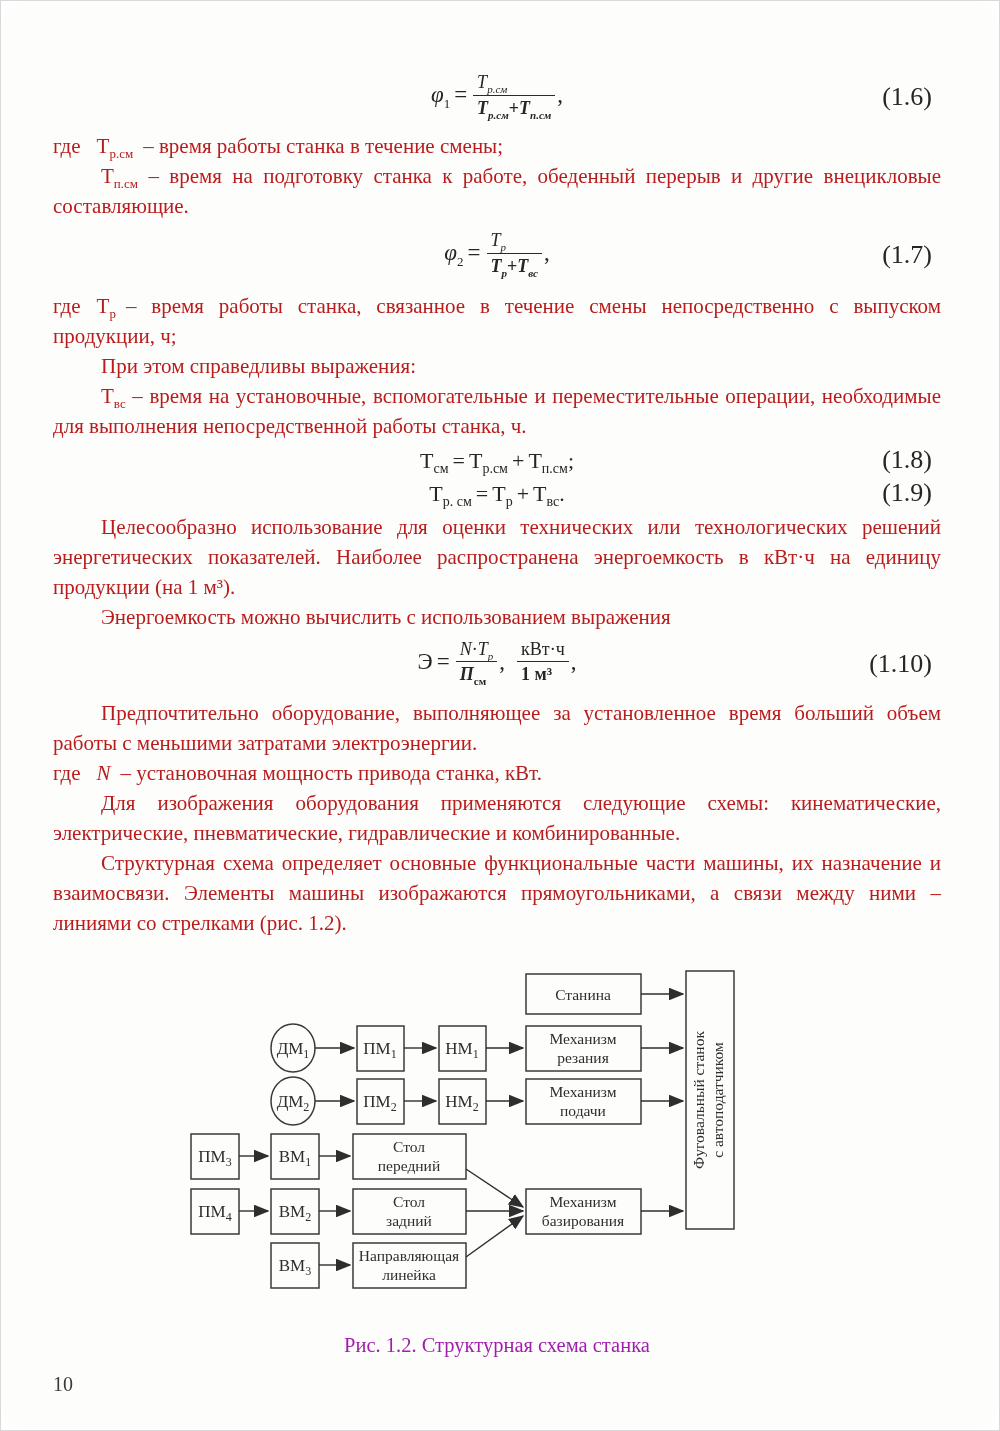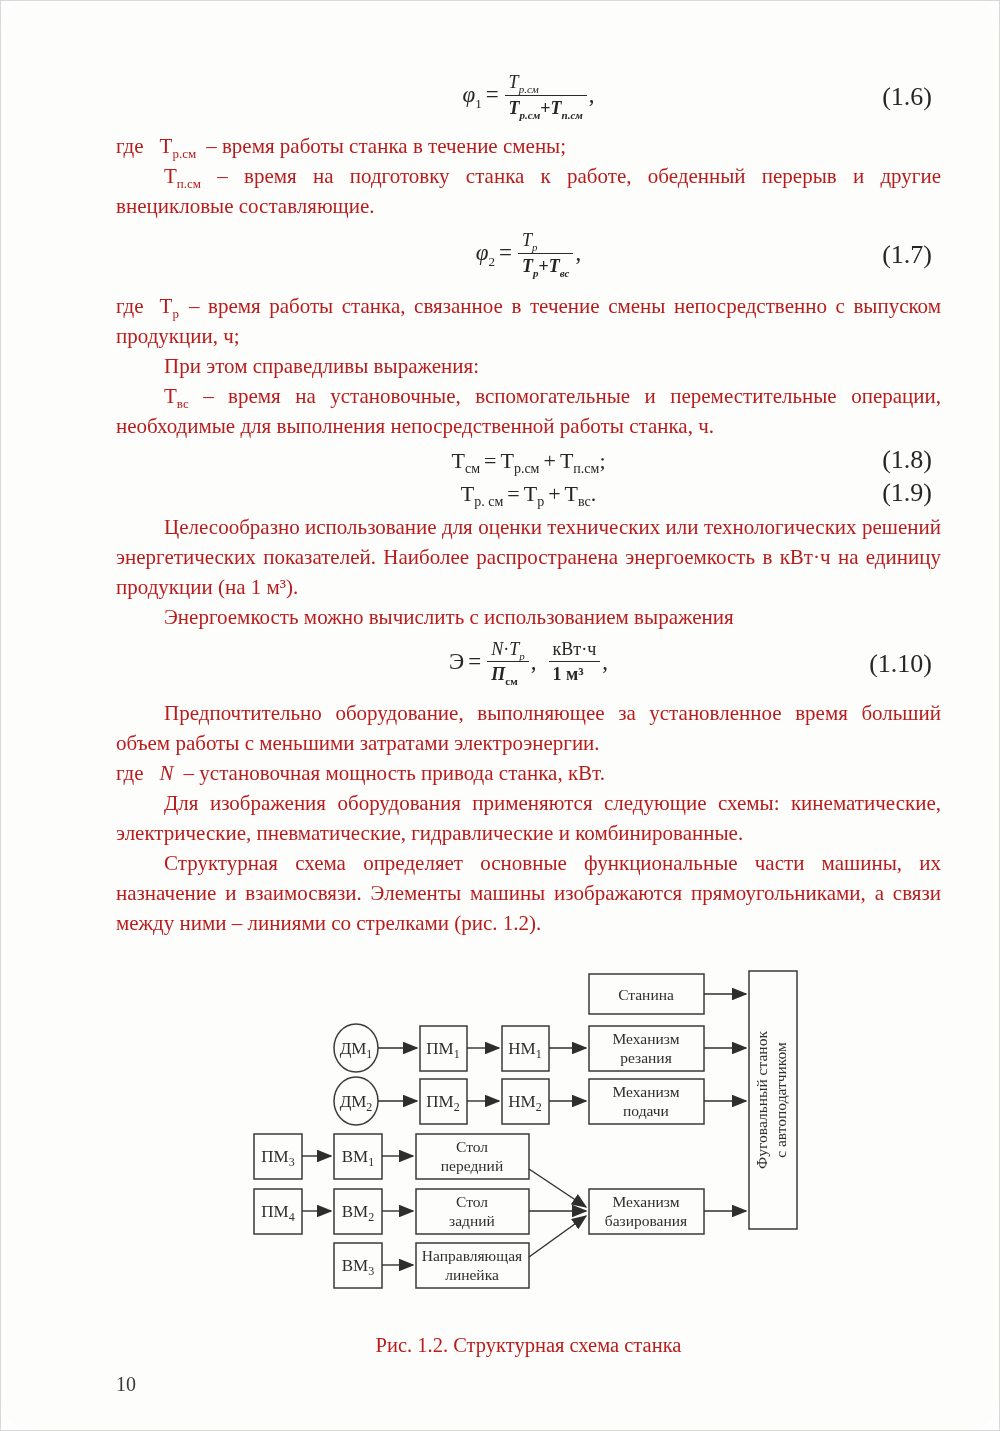--- a/index.html
+++ b/index.html
@@ -7,21 +7,21 @@
   body {
     width: 1000px; height: 1431px;
     font-family: "Liberation Serif", "DejaVu Serif", serif;
     color: #2a2a2a;
     position: relative;
     overflow: hidden;
     border: 1px solid #d9d9d9;
   }
   .page {
     position: absolute; inset: 0;
-    padding: 66px 58px 0 115px;
+    padding: 66px 58px 0 52px;
     background: #fdfdfc;
     border-radius: 29px;
   }
   
   .para {
     font-size: 21px;
     line-height: 30px;
     text-align: justify;
     color: #b91c1c;
     font-family: Liberation Serif, serif;
@@ -65,21 +65,21 @@
     font-family: "Liberation Serif", "DejaVu Serif", serif;
     fill: #2e2e2e;
   }
   .node-label { font-size: 17px; }
   .svgsub { font-size: 12px; }
   .box-label { font-size: 15.5px; }
   .caption {
     margin-top: 32px;
     text-align: center;
     font-size: 20.5px;
-    color: #b91c1c;
+    color: #a21caf;
   }
   .pageno {
     margin-top: 16px;
     text-align: left;
     font-size: 20px;
     color: #3a3a3a;
   }
 </style>
 </head>
 <body>

